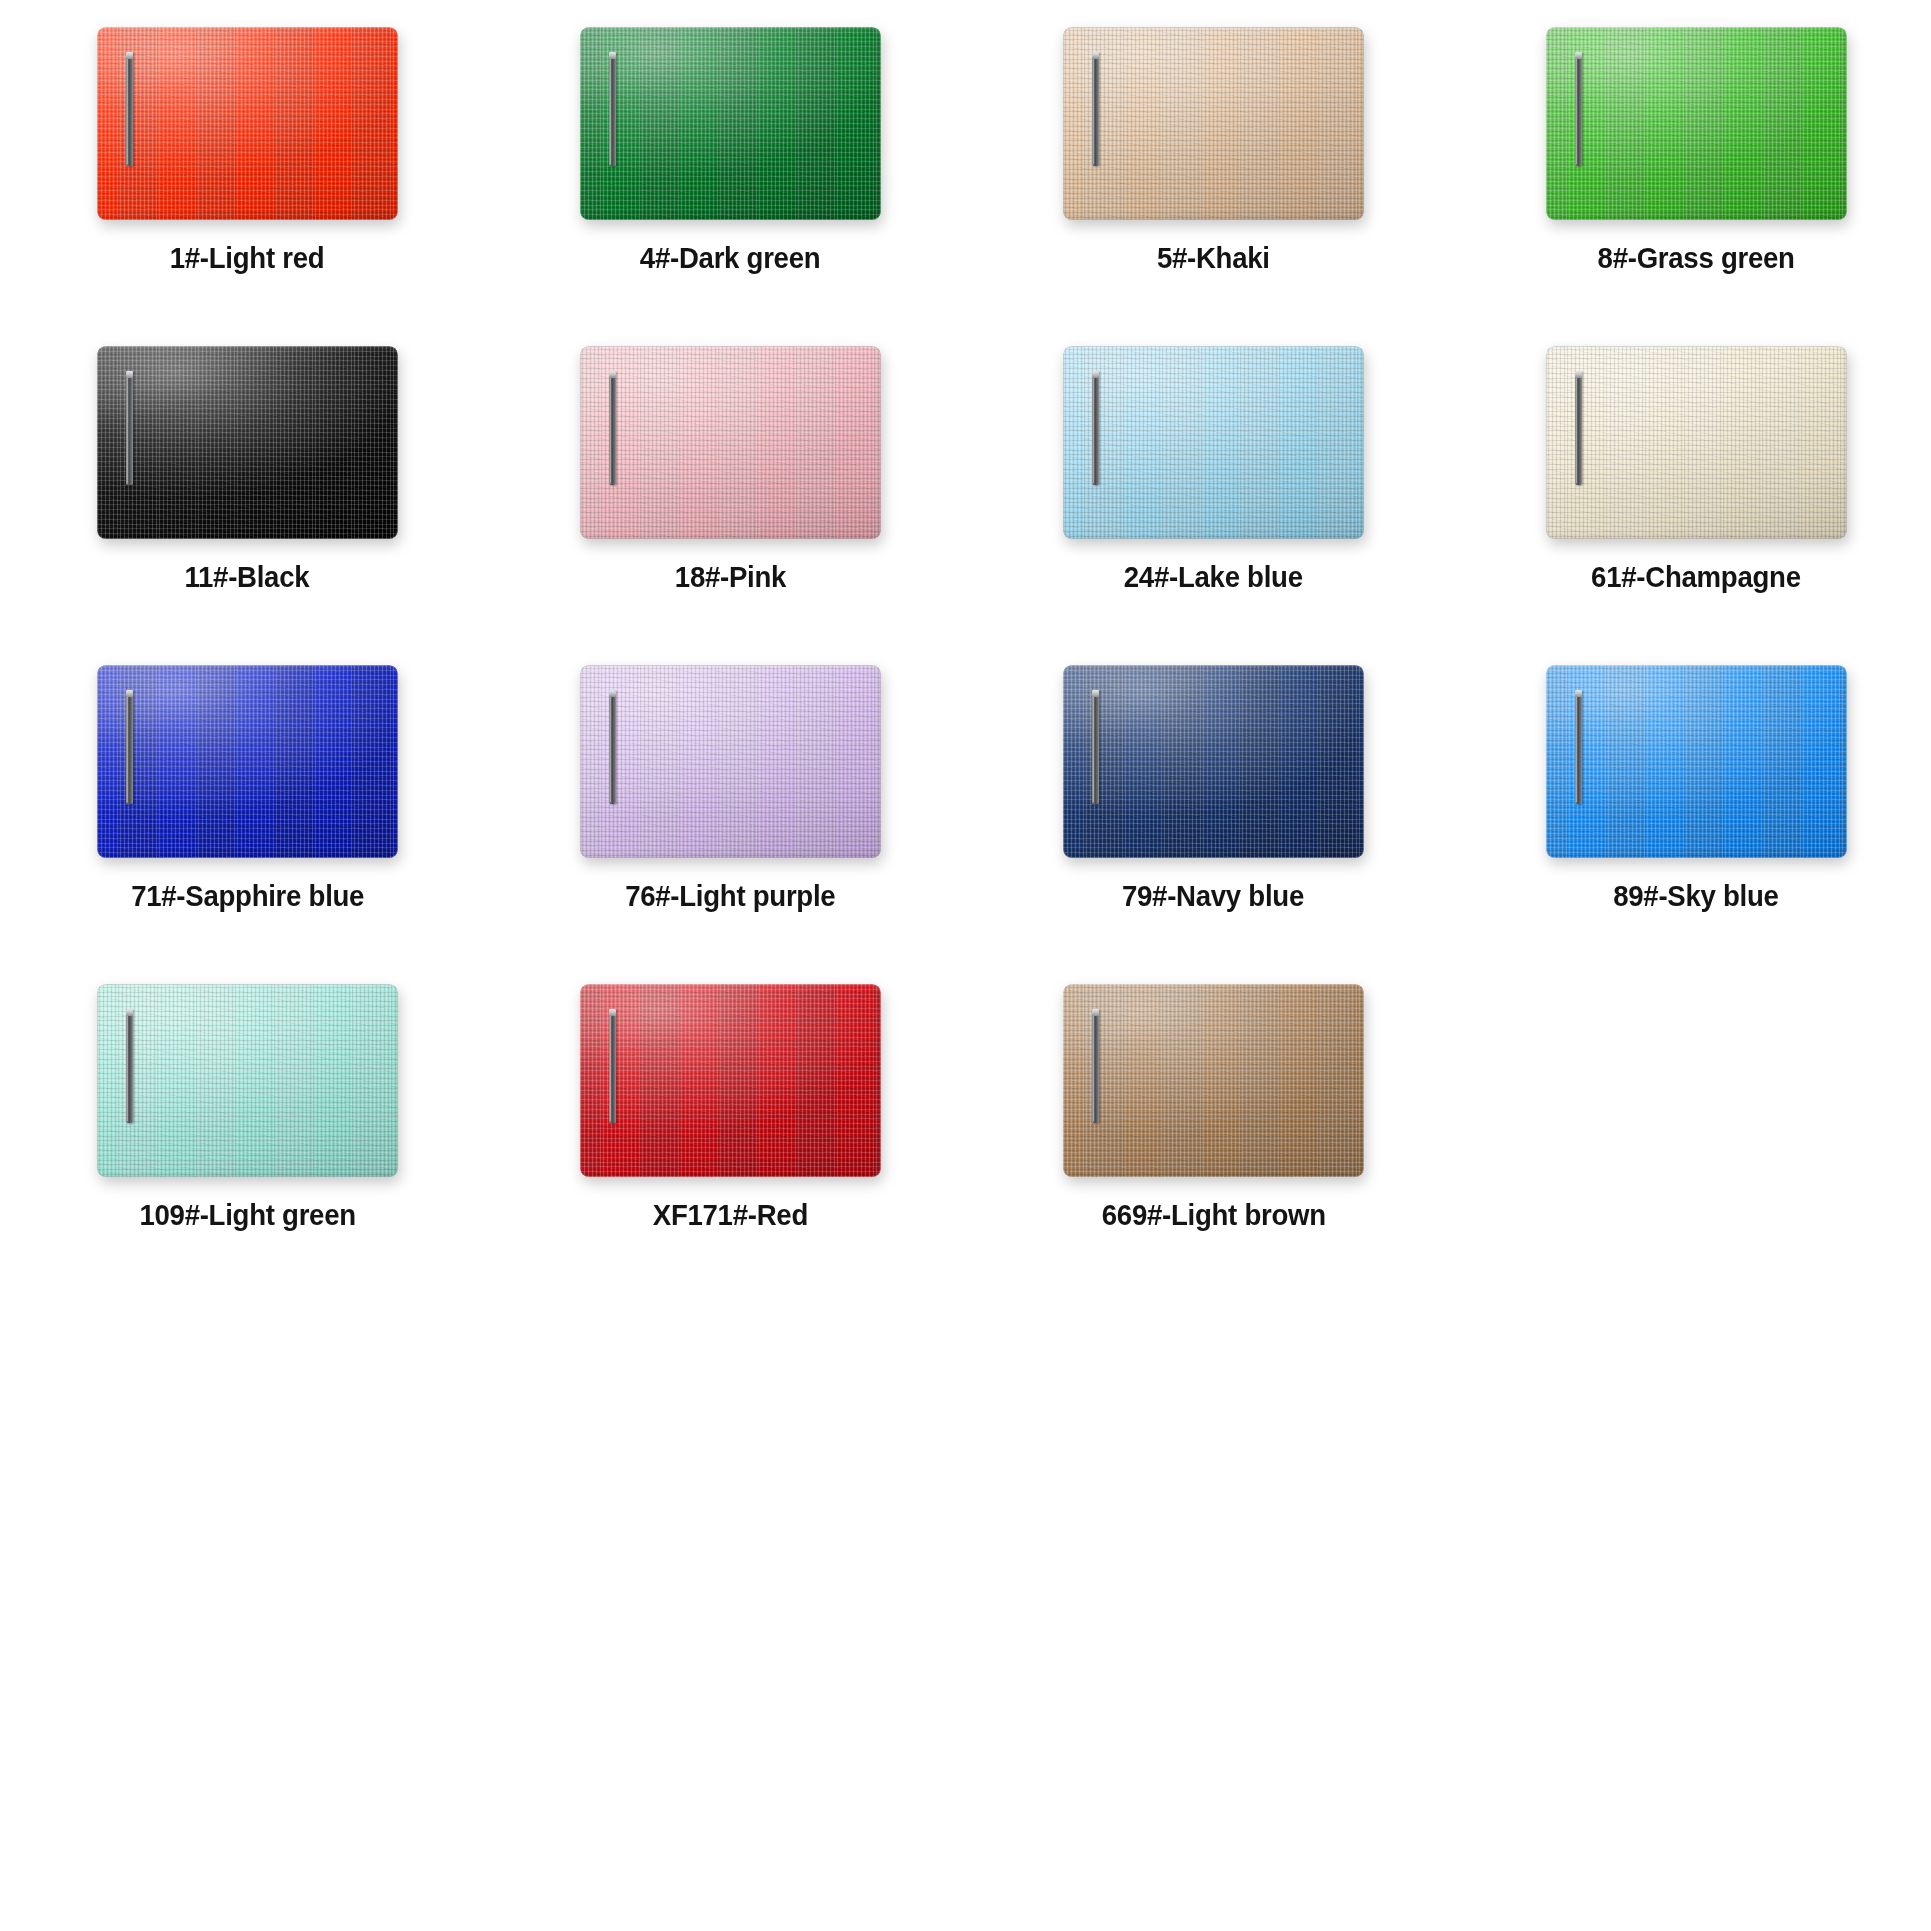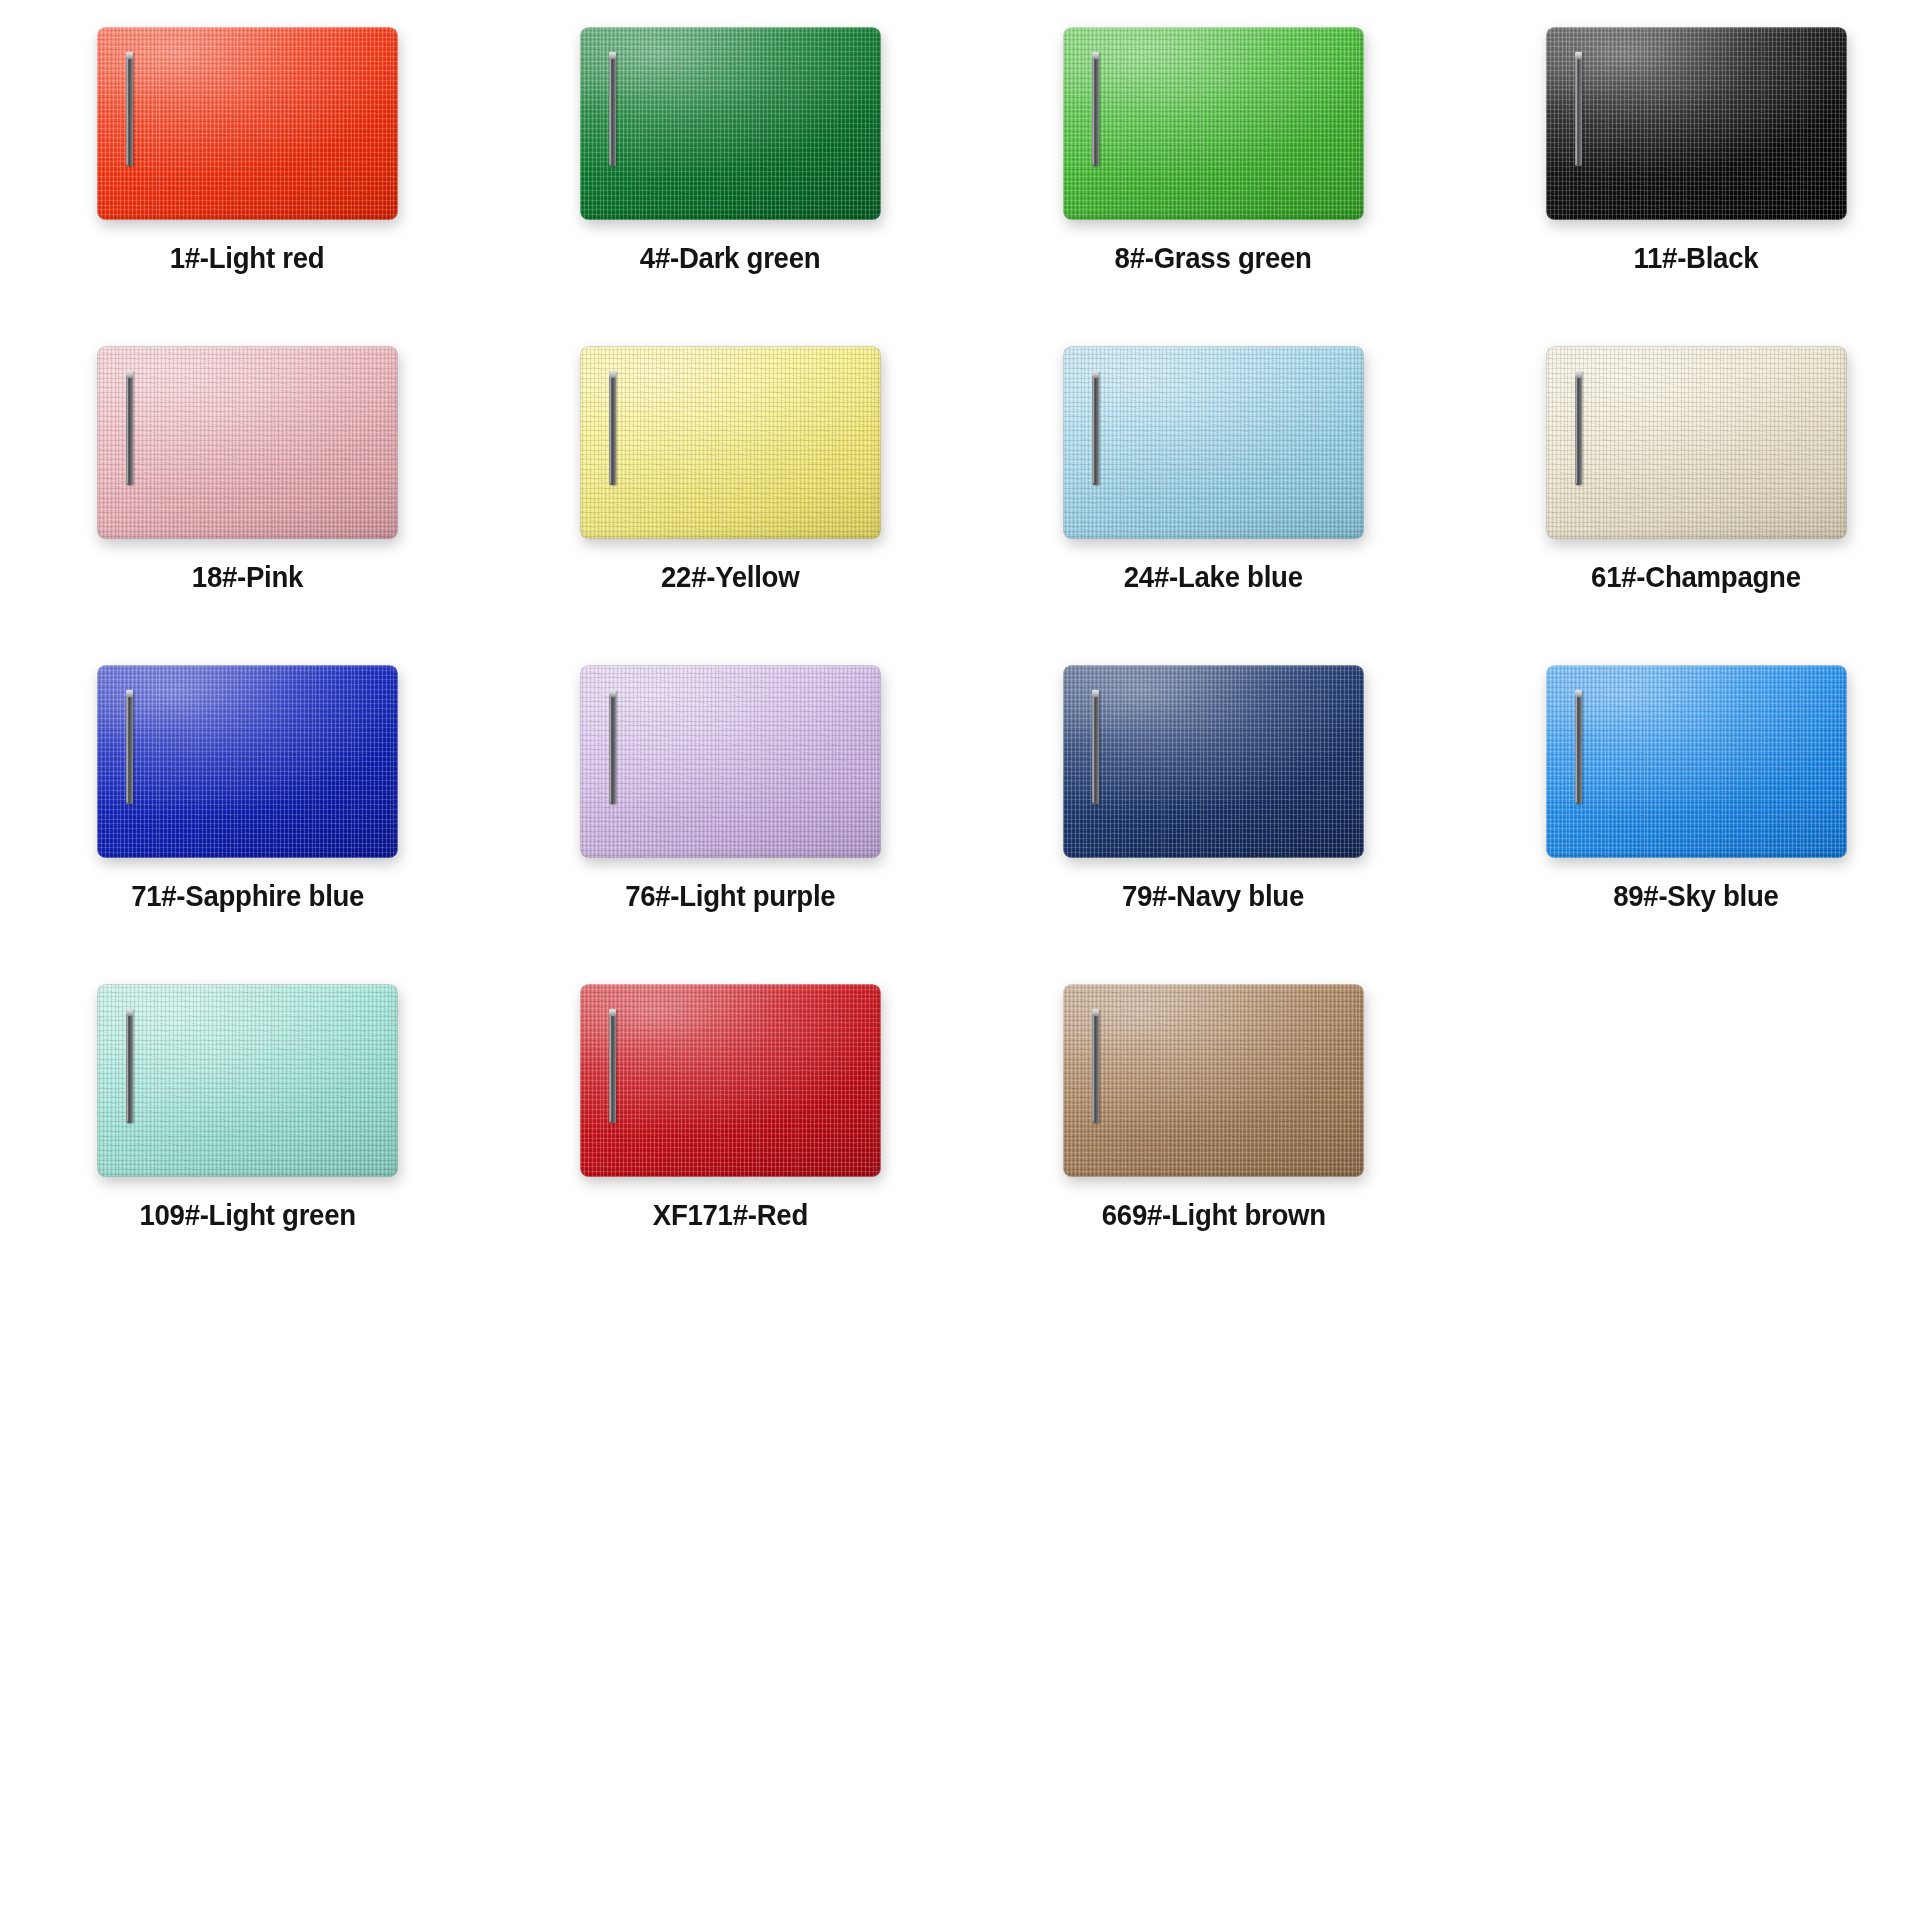--- a/index.html
+++ b/index.html
@@ -188,20 +188,30 @@
           <div class="chip-color" style="background: linear-gradient(152deg, rgb(13, 128, 48) 0%, rgb(13, 128, 48) 38%, rgb(3, 102, 36) 100%);"></div>
           <div class="chip-light"></div>
           <div class="chip-weave"></div>
           <div class="chip-edge"></div>
           <div class="chip-pin"></div>
         </div>
         <div class="swatch-label">4#-Dark green</div>
       </div>
       <div class="swatch-cell">
         <div class="swatch-chip">
+          <div class="chip-color" style="background: linear-gradient(152deg, rgb(227, 197, 166) 0%, rgb(227, 197, 166) 38%, rgb(210, 174, 140) 100%);"></div>
+          <div class="chip-light"></div>
+          <div class="chip-weave"></div>
+          <div class="chip-edge pale"></div>
+          <div class="chip-pin"></div>
+        </div>
+        <div class="swatch-label">5#-Khaki</div>
+      </div>
+      <div class="swatch-cell">
+        <div class="swatch-chip">
           <div class="chip-color" style="background: linear-gradient(152deg, rgb(76, 195, 58) 0%, rgb(76, 195, 58) 38%, rgb(51, 171, 34) 100%);"></div>
           <div class="chip-light"></div>
           <div class="chip-weave"></div>
           <div class="chip-edge"></div>
           <div class="chip-pin"></div>
         </div>
         <div class="swatch-label">8#-Grass green</div>
       </div>
       <div class="swatch-cell">
         <div class="swatch-chip">
@@ -215,30 +225,20 @@
       </div>
       <div class="swatch-cell">
         <div class="swatch-chip">
           <div class="chip-color" style="background: linear-gradient(152deg, rgb(242, 188, 194) 0%, rgb(242, 188, 194) 38%, rgb(232, 163, 172) 100%);"></div>
           <div class="chip-light"></div>
           <div class="chip-weave"></div>
           <div class="chip-edge pale"></div>
           <div class="chip-pin"></div>
         </div>
         <div class="swatch-label">18#-Pink</div>
-      </div>
-      <div class="swatch-cell">
-        <div class="swatch-chip">
-          <div class="chip-color" style="background: linear-gradient(152deg, rgb(251, 243, 139) 0%, rgb(251, 243, 139) 38%, rgb(247, 234, 99) 100%);"></div>
-          <div class="chip-light"></div>
-          <div class="chip-weave"></div>
-          <div class="chip-edge pale"></div>
-          <div class="chip-pin"></div>
-        </div>
-        <div class="swatch-label">22#-Yellow</div>
       </div>
       <div class="swatch-cell">
         <div class="swatch-chip">
           <div class="chip-color" style="background: linear-gradient(152deg, rgb(168, 220, 240) 0%, rgb(168, 220, 240) 38%, rgb(139, 206, 232) 100%);"></div>
           <div class="chip-light"></div>
           <div class="chip-weave"></div>
           <div class="chip-edge pale"></div>
           <div class="chip-pin"></div>
         </div>
         <div class="swatch-label">24#-Lake blue</div>

